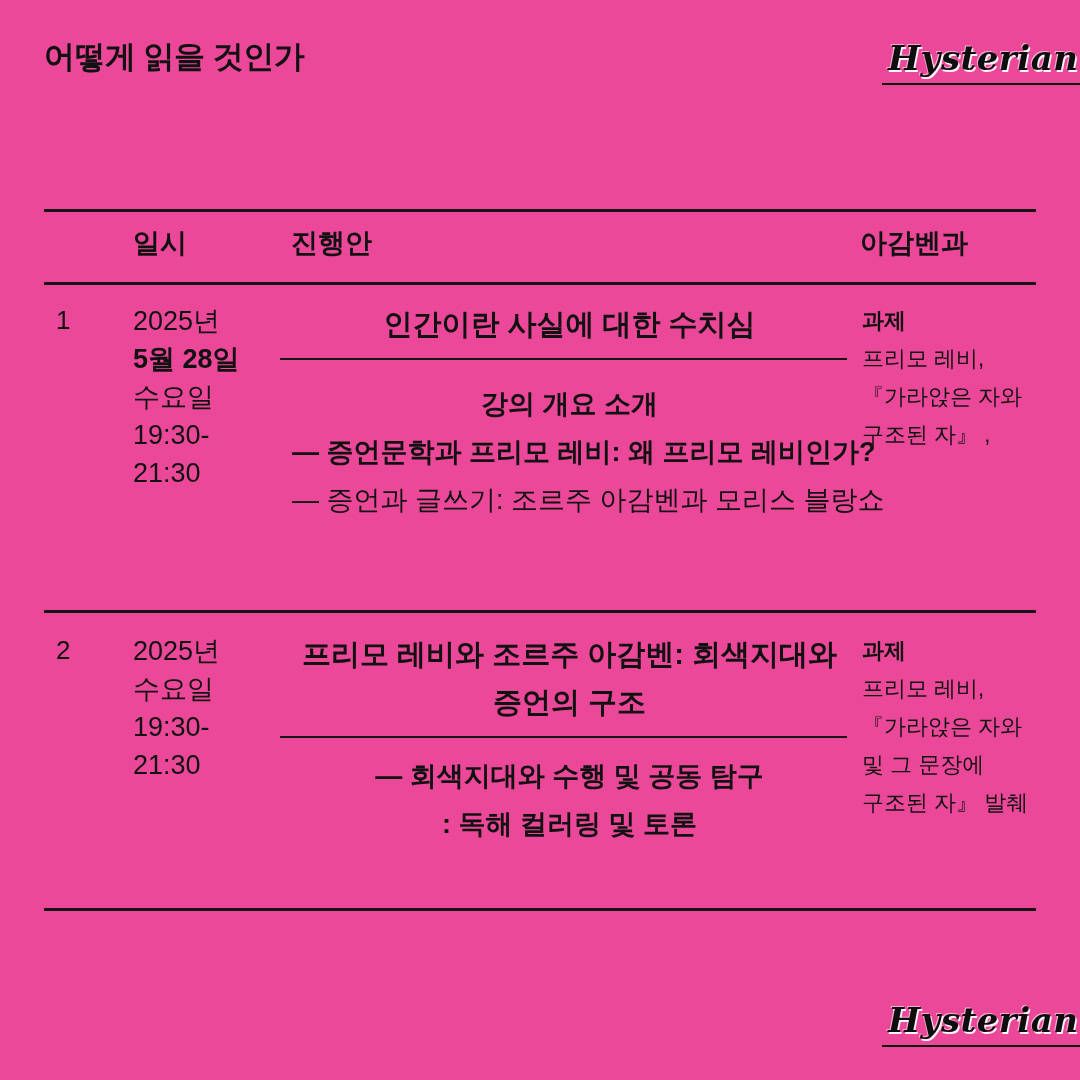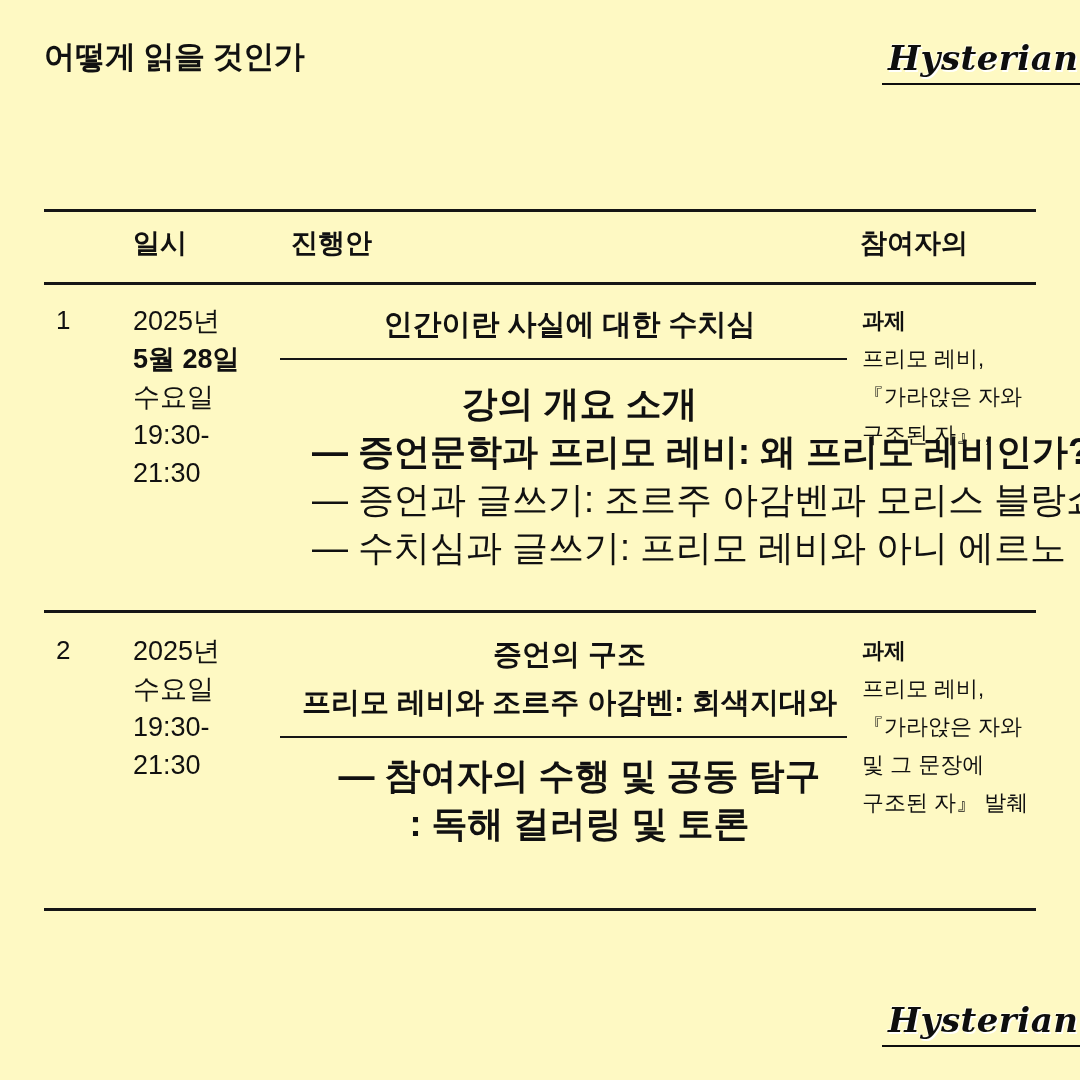--- a/index.html
+++ b/index.html
@@ -5,21 +5,21 @@
   html, body { margin: 0; padding: 0; }
   body {
     background: #d8dad8;
     font-family: "Liberation Sans", "DejaVu Sans", sans-serif;
     color: #111111;
   }
   #canvas {
     position: relative;
     width: 1080px;
     height: 1080px;
-    background: #fef9c3;
+    background: #ec4899;
     overflow: hidden;
   }
   .abs { position: absolute; white-space: nowrap; }
 
   
   .page-title {
     left: 44px; top: 36px;
     font-size: 31px; font-weight: 800; letter-spacing: -0.5px;
   }
 
@@ -62,21 +62,21 @@
 
   
   .agenda { left: 280px; width: 567px; text-align: center; }
   .agenda-1 { top: 300px; }
   .agenda-2 { top: 630px; }
   .ag-title { padding-left: 12px; font-size: 29px; font-weight: 800; line-height: 48px; white-space: nowrap; }
   .ag-divider { margin-top: 10px; border-top: 2px solid #161616; height: 0; }
   .ag-items { padding-left: 12px; }
   .ag-items-1 { margin-top: 20px; }
   .ag-items-2 { margin-top: 14px; }
-  .ai { font-size: 36px; line-height: 48px; white-space: nowrap; margin-left: 20px; }
+  .ai { font-size: 27px; line-height: 48px; white-space: nowrap; }
 
   
   .ref { left: 862px; width: 176px; font-size: 22px; line-height: 38px; }
   .ref-1 { top: 302px; }
   .ref-2 { top: 632px; }
   .rl { white-space: nowrap; }
 
   .bold { font-weight: 800; }
 </style>
 </head>
@@ -84,42 +84,41 @@
 
 <div id="canvas">
 
   <div class="abs page-title">어떻게 읽을 것인가</div>
   <div class="abs brand brand-top">Hysterian</div>
 
   <div class="abs rule rule-top"></div>
 
   <div class="abs th th-date">일시</div>
   <div class="abs th th-agenda">진행안</div>
-  <div class="abs th th-ref">참여자의</div>
+  <div class="abs th th-ref">아감벤과</div>
 
   <div class="abs rule rule-header"></div>
 
   <div class="abs num num-1">1</div>
 
   <div class="abs date date-1">
     <div class="dl">2025년</div>
     <div class="dl bold">5월 28일</div>
     <div class="dl">수요일</div>
     <div class="dl">19:30-</div>
     <div class="dl">21:30</div>
   </div>
 
   <div class="abs agenda agenda-1">
     <div class="ag-title">인간이란 사실에 대한 수치심</div>
     <div class="ag-divider"></div>
     <div class="ag-items ag-items-1">
       <div class="ai bold">강의 개요 소개</div>
       <div class="ai bold">— 증언문학과 프리모 레비: 왜 프리모 레비인가?</div>
       <div class="ai">— 증언과 글쓰기: 조르주 아감벤과 모리스 블랑쇼</div>
-      <div class="ai">— 수치심과 글쓰기: 프리모 레비와 아니 에르노</div>
     </div>
   </div>
 
   <div class="abs ref ref-1">
     <div class="rl bold">과제</div>
     <div class="rl">프리모 레비,</div>
     <div class="rl">『가라앉은 자와</div>
     <div class="rl">구조된 자』 ,</div>
   </div>
 
@@ -128,25 +127,25 @@
   <div class="abs num num-2">2</div>
 
   <div class="abs date date-2">
     <div class="dl">2025년</div>
     <div class="dl">수요일</div>
     <div class="dl">19:30-</div>
     <div class="dl">21:30</div>
   </div>
 
   <div class="abs agenda agenda-2">
+    <div class="ag-title">프리모 레비와 조르주 아감벤: 회색지대와</div>
     <div class="ag-title">증언의 구조</div>
-    <div class="ag-title">프리모 레비와 조르주 아감벤: 회색지대와</div>
     <div class="ag-divider"></div>
     <div class="ag-items ag-items-2">
-      <div class="ai bold">— 참여자의 수행 및 공동 탐구</div>
+      <div class="ai bold">— 회색지대와 수행 및 공동 탐구</div>
       <div class="ai bold">: 독해 컬러링 및 토론</div>
     </div>
   </div>
 
   <div class="abs ref ref-2">
     <div class="rl bold">과제</div>
     <div class="rl">프리모 레비,</div>
     <div class="rl">『가라앉은 자와</div>
     <div class="rl">및 그 문장에</div>
     <div class="rl">구조된 자』 발췌</div>

